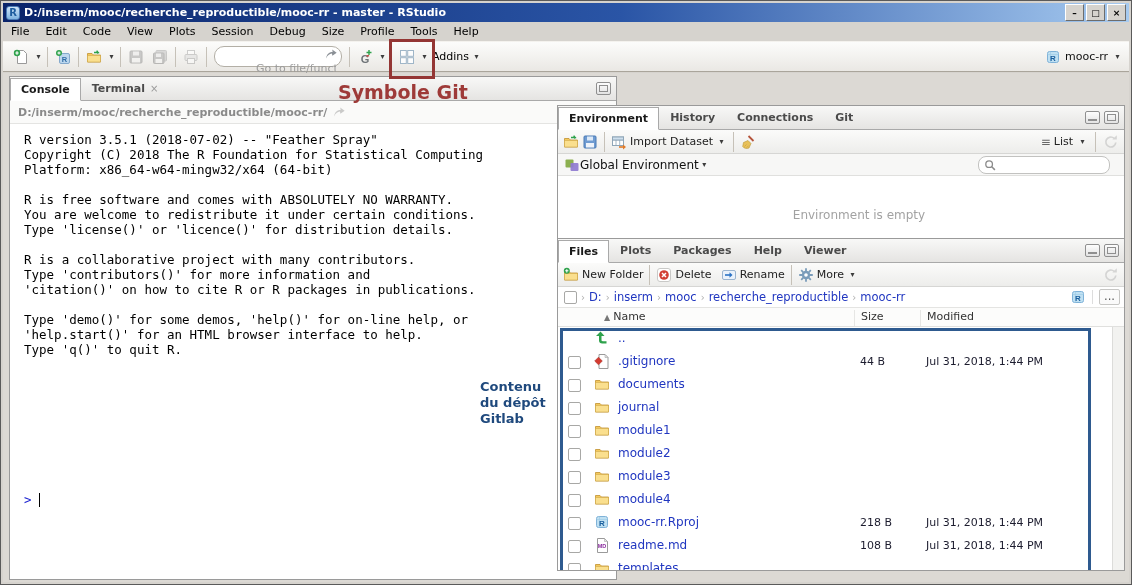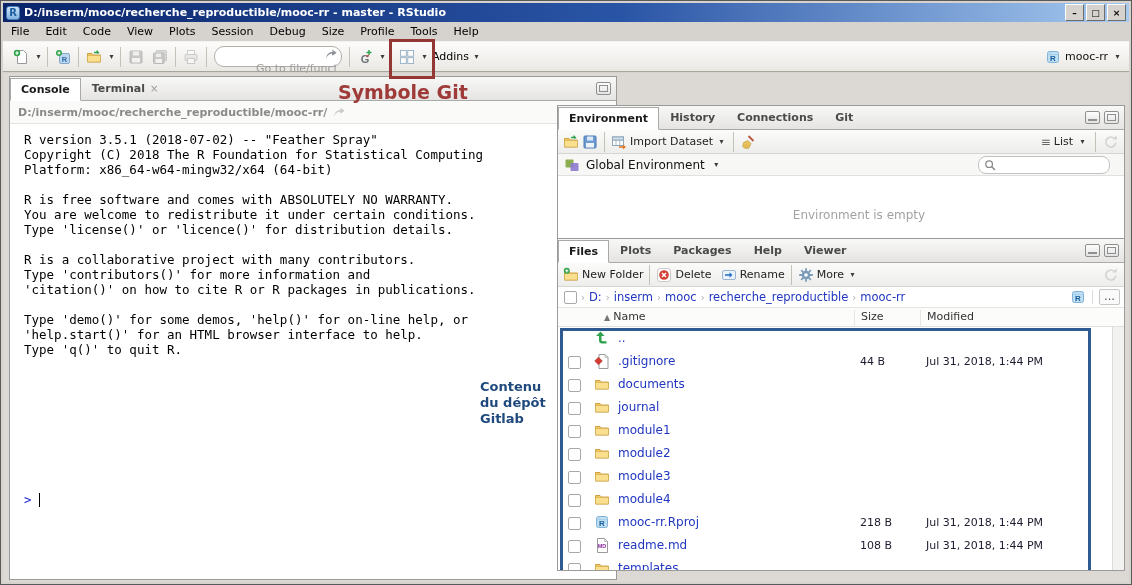--- a/index.html
+++ b/index.html
@@ -60,21 +60,21 @@
   .console-body{flex:1;overflow:hidden;position:relative;}
   .console-body pre{margin:8px 0 0 14px;font-family:"DejaVu Sans Mono","Liberation Mono",monospace;
     font-size:12.5px;line-height:15px;color:#000;}
   .prompt-line{position:absolute;left:14px;top:368px;font-family:"DejaVu Sans Mono","Liberation Mono",monospace;
     font-size:12.5px;display:flex;align-items:center;}
   .prompt{color:#1d24d1;}
   .cursor{display:inline-block;width:1.5px;height:14px;background:#000;margin-left:7px;}
   
   #env-panel{left:556px;top:75px;width:568px;height:150px;margin-top:29px;}
   .scope-row{height:21px;border-bottom:1px solid #e0e0de;background:#f7f7f6;display:flex;align-items:center;
-    padding:0 6px;gap:6px;font-size:12px;color:#111;flex:none;position:relative;}
+    padding:0 6px;gap:0;font-size:12px;color:#111;flex:none;position:relative;}
   .envsearch{position:absolute;right:14px;top:2px;width:122px;height:16px;background:#fff;
     border:1px solid #c2c2c0;border-radius:8px;display:flex;align-items:center;padding:0 4px;}
   .envsearch input{border:none;outline:none;background:transparent;flex:1;font-size:10px;width:80px;}
   .env-empty{flex:1;display:flex;align-items:center;justify-content:center;color:#a2a2a2;font-size:12px;padding-left:36px;}
   .right-tools{margin-left:auto;display:flex;align-items:center;gap:4px;}
   .listico{font-size:12px;color:#666;letter-spacing:-1px;}
   
   #files-panel{left:556px;top:237px;width:568px;bottom:13px;}
   .crumbbar{height:20px;border-bottom:1px solid #e4e4e2;display:flex;align-items:center;padding:0 6px;
     gap:4px;font-size:11.5px;flex:none;position:relative;background:#fff;}

